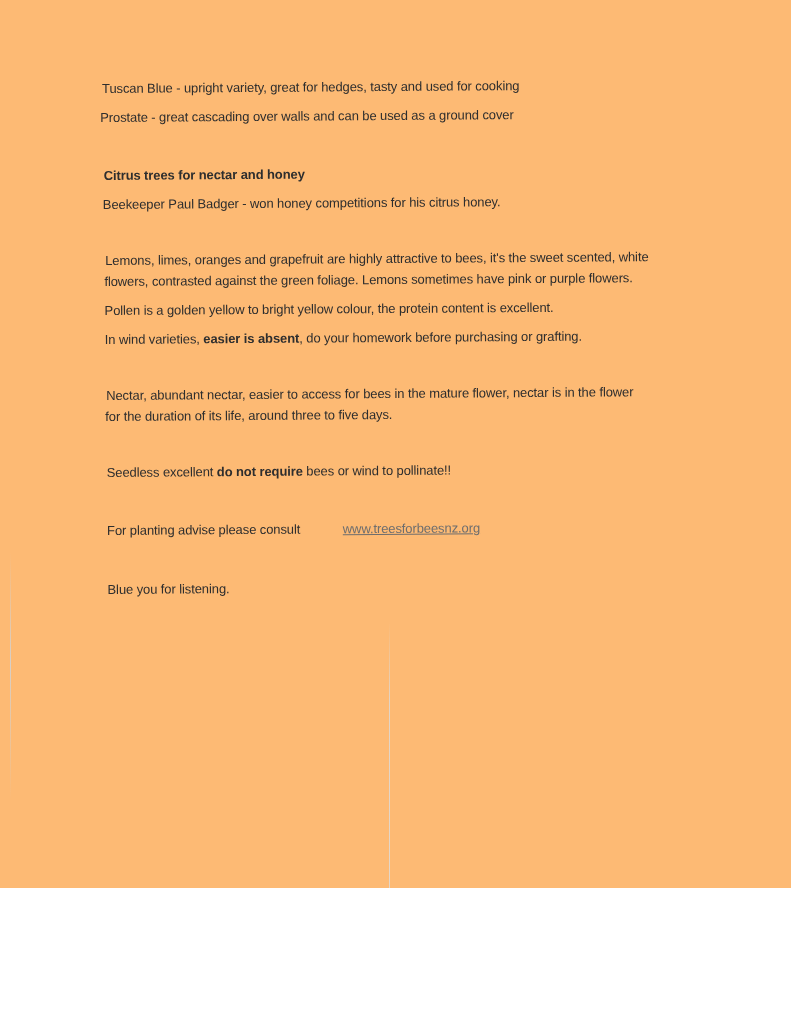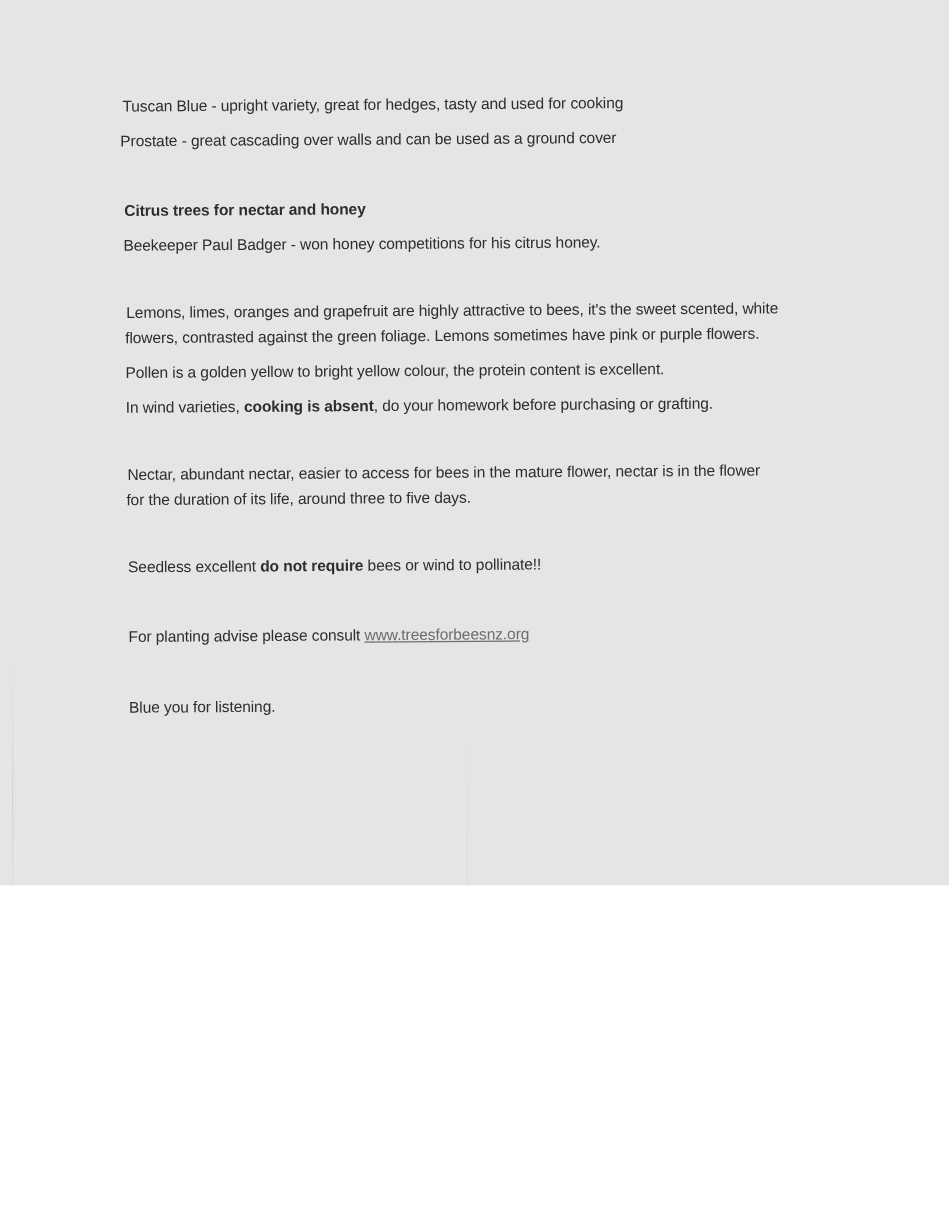--- a/index.html
+++ b/index.html
@@ -3,22 +3,22 @@
 <meta charset="utf-8">
 <style>
   html, body {
     margin: 0;
     padding: 0;
     background: #ffffff;
   }
   .page {
     position: relative;
     width: 791px;
-    height: 738px;
-    background: #e5e5e5;
+    height: 888px;
+    background: #fdba74;
     overflow: hidden;
     font-family: "Liberation Sans", sans-serif;
   }
   .content {
     position: absolute;
     top: 0; left: 0;
     width: 100%; height: 100%;
     transform: rotate(-0.4deg);
     transform-origin: 102px 88px;
   }
@@ -29,20 +29,21 @@
     letter-spacing: -0.1px;
     line-height: 1.3;
     color: #2e2e2e;
   }
   .bold { font-weight: 700; }
   .heading { font-weight: 700; }
   .link {
     color: #6e6e6e;
     text-decoration: underline;
     cursor: pointer;
+    margin-left: 39px;
   }
   
   .scan-fold-line {
     position: absolute;
     left: 389px;
     top: 622px;
     width: 1px;
     height: 401px;
     background: linear-gradient(to bottom, rgba(220,220,220,0) 0%, rgba(218,218,218,0.8) 20%, rgba(222,222,222,0.8) 80%, rgba(225,225,225,0.5) 100%);
   }
@@ -72,21 +73,21 @@
 
     <div class="line" style="top:197px; left:102px;">Beekeeper Paul Badger - won honey competitions for his citrus honey.</div>
 
     <div class="line" style="top:253px; left:104px;">Lemons, limes, oranges and grapefruit are highly attractive to bees, it's the sweet scented, white</div>
 
     <div class="line" style="top:274px; left:103px;">flowers, contrasted against the green foliage. Lemons sometimes have pink or purple flowers.</div>
 
     <div class="line" style="top:303px; left:103px;">Pollen is a golden yellow to bright yellow colour, the protein content is excellent.</div>
 
     <div class="line" style="top:332px; left:103px;">
-      <span>In wind varieties, </span><span class="bold">cooking is absent</span><span>, do your homework before purchasing or grafting.</span>
+      <span>In wind varieties, </span><span class="bold">easier is absent</span><span>, do your homework before purchasing or grafting.</span>
     </div>
 
     <div class="line" style="top:388px; left:104px;">Nectar, abundant nectar, easier to access for bees in the mature flower, nectar is in the flower</div>
 
     <div class="line" style="top:409px; left:103px;">for the duration of its life, around three to five days.</div>
 
     <div class="line" style="top:465px; left:104px;">
       <span>Seedless excellent </span><span class="bold">do not require</span><span> bees or wind to pollinate!!</span>
     </div>
 

